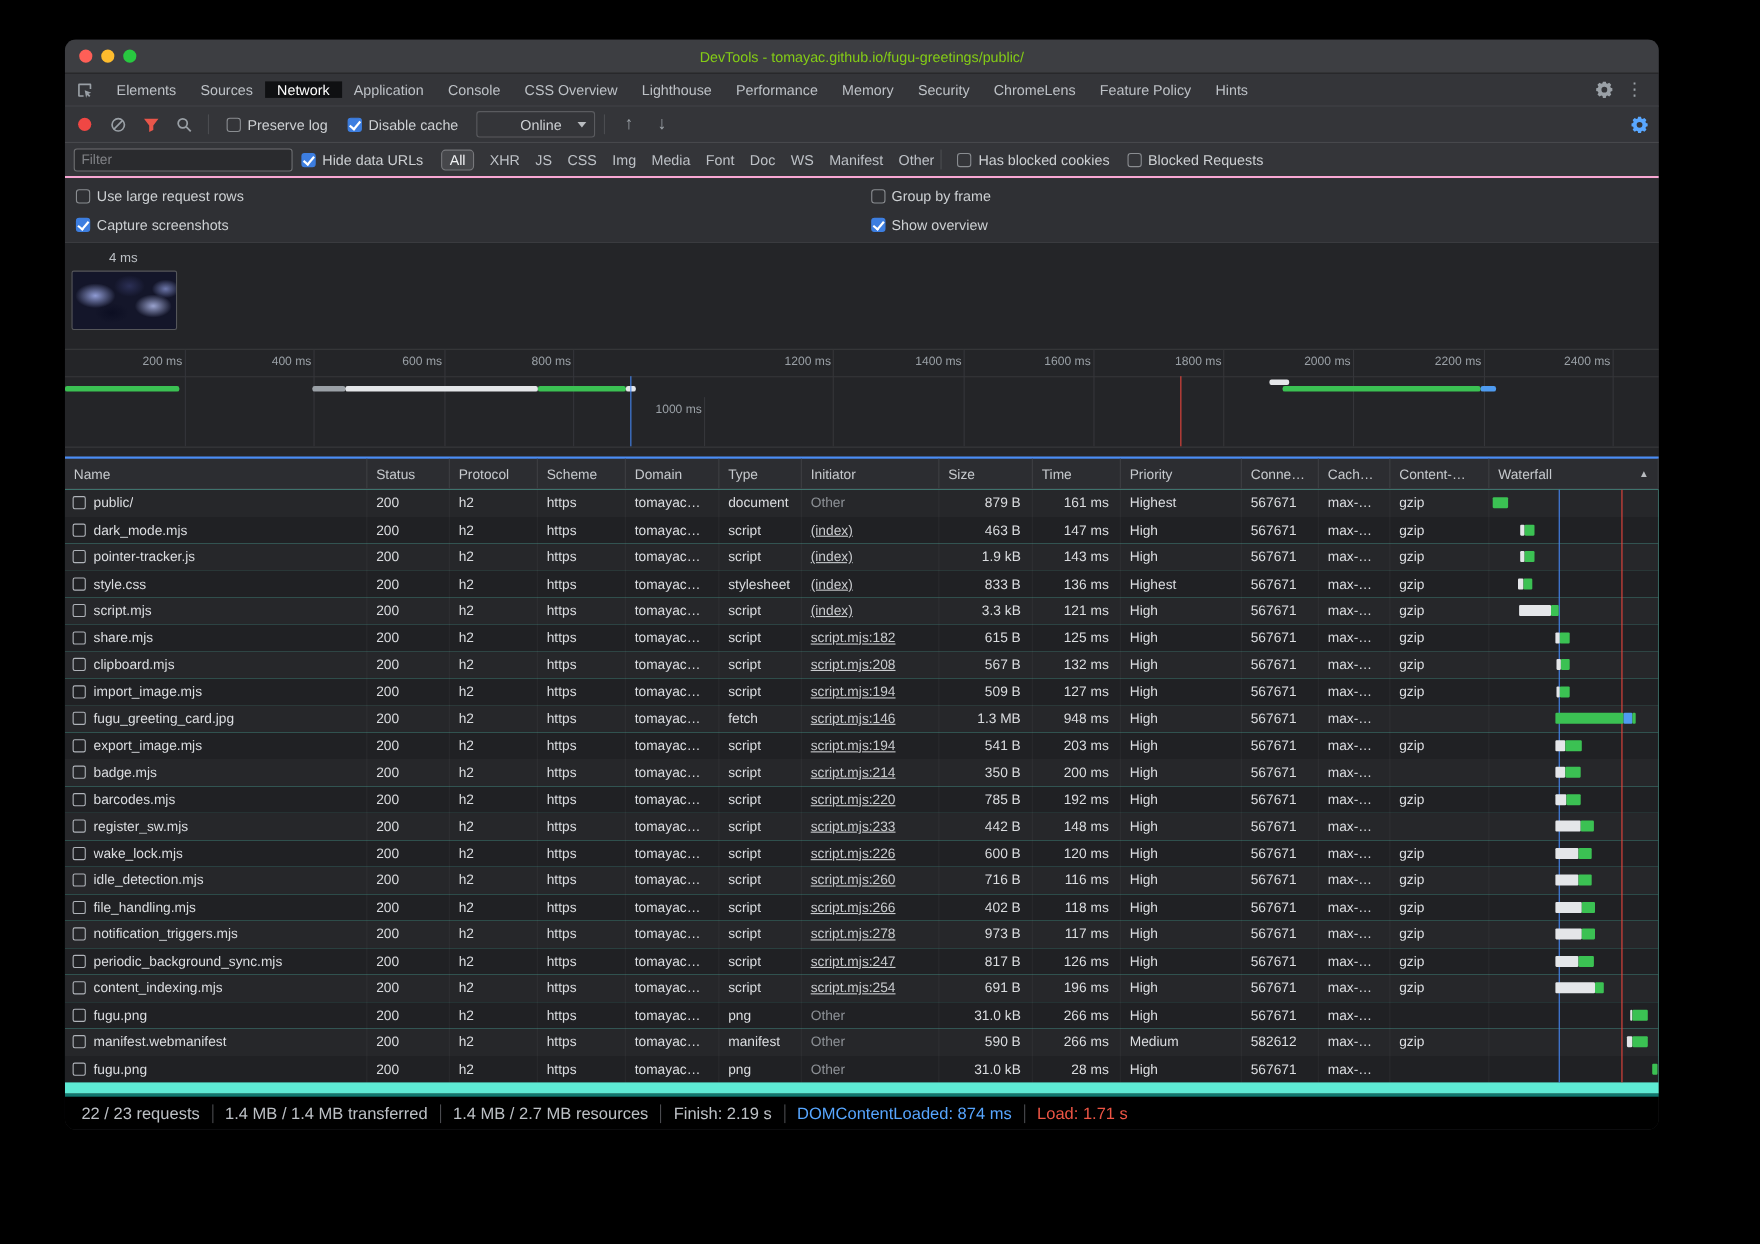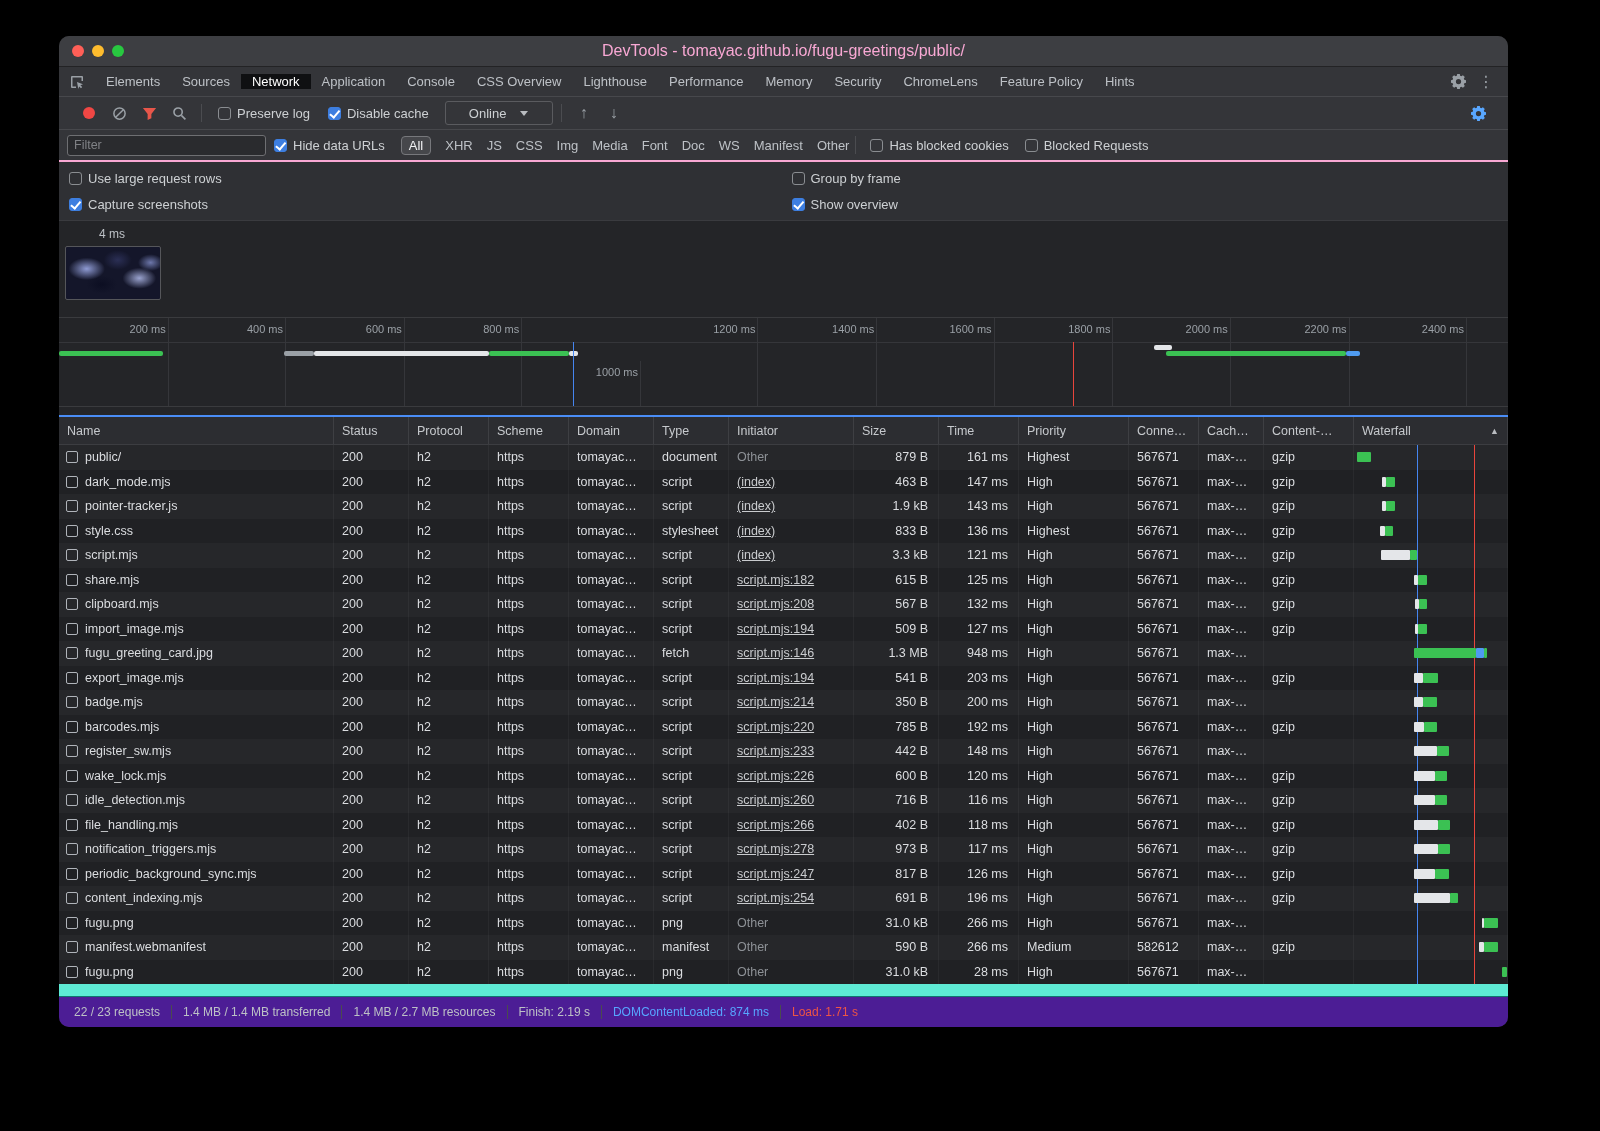--- a/index.html
+++ b/index.html
@@ -4,42 +4,42 @@
 <style>
   html,body{margin:0;padding:0}
   body{width:1600px;height:1131px;background:#000;font-family:"Liberation Sans","DejaVu Sans",sans-serif;overflow:hidden;position:relative}
   .window{position:absolute;left:59px;top:36px;width:1449px;height:991px;background:#242528;border-radius:10px;overflow:hidden;
           box-shadow:0 30px 70px rgba(0,0,0,.75);display:flex;flex-direction:column;font-size:13px;color:#dfe1e4}
   
   .titlebar{height:30px;background:#3d3e42;border-bottom:1px solid #232325;display:flex;align-items:center;justify-content:center;position:relative;flex:0 0 auto}
   .lights{position:absolute;left:13px;top:9px;display:flex;gap:8px}
   .light{width:12px;height:12px;border-radius:50%}
   .light.c{background:var(--light-close)} .light.m{background:var(--light-min)} .light.x{background:var(--light-max)}
-  .title{font-size:16px;color:#f9a8d4}
+  .title{font-size:13px;color:#84cc16}
   
   .tabbar{height:29px;background:#343539;border-bottom:1px solid #47484c;display:flex;align-items:stretch;flex:0 0 auto}
   .inspect-btn{width:36px;display:flex;align-items:center;justify-content:center;color:#9aa0a6}
   .tabs{display:flex;align-items:center;flex:1;min-width:0}
   .tab{display:flex;align-items:center;padding:0 11px;color:#bdc1c6;white-space:nowrap;cursor:default}
   .tab.active{background:#0f1012;color:#fff}
   .tab-actions{display:flex;align-items:center;padding-right:8px;color:#9aa0a6}
   .iconbtn{width:28px;height:100%;display:flex;align-items:center;justify-content:center;color:#9aa0a6}
   .glyph{font-size:16px;line-height:1;color:#9aa0a6}
   
-  .toolbar{height:32px;background:#343539;border-bottom:1px solid #47484c;display:flex;align-items:center;padding:0 16px;gap:2px;flex:0 0 auto}
+  .toolbar{height:32px;background:#343539;border-bottom:1px solid #47484c;display:flex;align-items:center;padding:0 4px;gap:2px;flex:0 0 auto}
   .tbtn{width:28px;height:26px;display:flex;align-items:center;justify-content:center;color:#9aa0a6}
   .tbtn.filter-on{color:var(--filter-red)}
   .tbtn.gear-blue{color:var(--gear-blue)}
   .record-dot{width:12px;height:12px;border-radius:50%;background:var(--record-red)}
   .vsep{width:1px;height:18px;background:#4b4c50;margin:0 6px;flex:0 0 auto}
   .check{display:flex;align-items:center;gap:6px;padding:0 8px;color:#cdd0d3;white-space:nowrap}
   .cb{width:13px;height:13px;border:1.5px solid #8a8d91;border-radius:3px;box-sizing:border-box;position:relative;flex:0 0 auto}
   .cb.on{background:var(--check-blue);border-color:var(--check-blue)}
   .cb.on::after{content:"";position:absolute;left:3.2px;top:0.2px;width:3.6px;height:7.5px;border:solid #fff;border-width:0 2px 2px 0;transform:rotate(40deg)}
-  .select{height:22px;min-width:92px;display:flex;align-items:center;justify-content:center;border:1px solid #5a5b5f;border-radius:3px;padding:0 7px;margin-left:6px;color:#cdd0d3;gap:14px}
+  .select{height:22px;min-width:92px;display:flex;align-items:center;justify-content:flex-end;border:1px solid #5a5b5f;border-radius:3px;padding:0 7px;margin-left:6px;color:#cdd0d3;gap:14px}
   .tri{width:0;height:0;border-left:4px solid transparent;border-right:4px solid transparent;border-top:5px solid #b9bcc0}
   .tb-spacer{flex:1}
   
   .filterrow{height:30px;background:#343539;border-bottom:2px solid #f9a8d4;display:flex;align-items:center;padding:0 8px;flex:0 0 auto}
   .filter-input{width:185px;height:19px;background:#2a2b2e;border:1px solid #6e6f72;border-radius:3px;color:#dfe1e4;font-size:12.5px;padding:0 6px;outline:none;font-family:inherit}
   .filter-input::placeholder{color:#808286}
   .chips{display:flex;align-items:center;gap:14px;margin-left:8px;color:#bdc1c6}
   .chip{white-space:nowrap}
   .chip.selected{background:#46474b;border:1px solid #77787c;border-radius:4px;padding:1px 7px;color:#f1f2f4}
   
@@ -81,21 +81,21 @@
   .ficon{width:10px;height:10px;border:1.5px solid #b0b4ba;border-radius:2px;flex:0 0 auto;box-sizing:content-box}
   .nm{overflow:hidden;text-overflow:ellipsis}
   .link{text-decoration:underline;color:#c9cbce}
   .dim{color:#8d9196}
   .wf-cell{padding:0}
   .seg{position:absolute;top:7px;height:10px;border-radius:1px;z-index:2}
   .wf-overlay{position:absolute;top:0;bottom:0;left:1295px;width:153px;pointer-events:none;z-index:1}
   .vline{position:absolute;top:0;bottom:0;width:1px}
   .vline.blue{background:var(--event-blue)} .vline.red{background:var(--event-red)}
   
-  .statusbar{height:30px;background:#4c1d95;border-top:1px solid #0f766e;display:flex;align-items:center;padding:0 4px;flex:0 0 auto;font-size:12px}
+  .statusbar{height:30px;background:#000000;border-top:3px solid #0f766e;display:flex;align-items:center;padding:0 4px;flex:0 0 auto;font-size:15px}
   .sb-item{padding:0 11px;color:#bdc1c6;white-space:nowrap}
   .sb-item + .sb-item{border-left:1px solid #4a4b4f}
   .sb-item.blue{color:var(--dcl-blue)}
   .sb-item.red{color:var(--load-red)}
   svg{display:block}
 </style>
 </head>
 <body>
 
 <div class="window">

